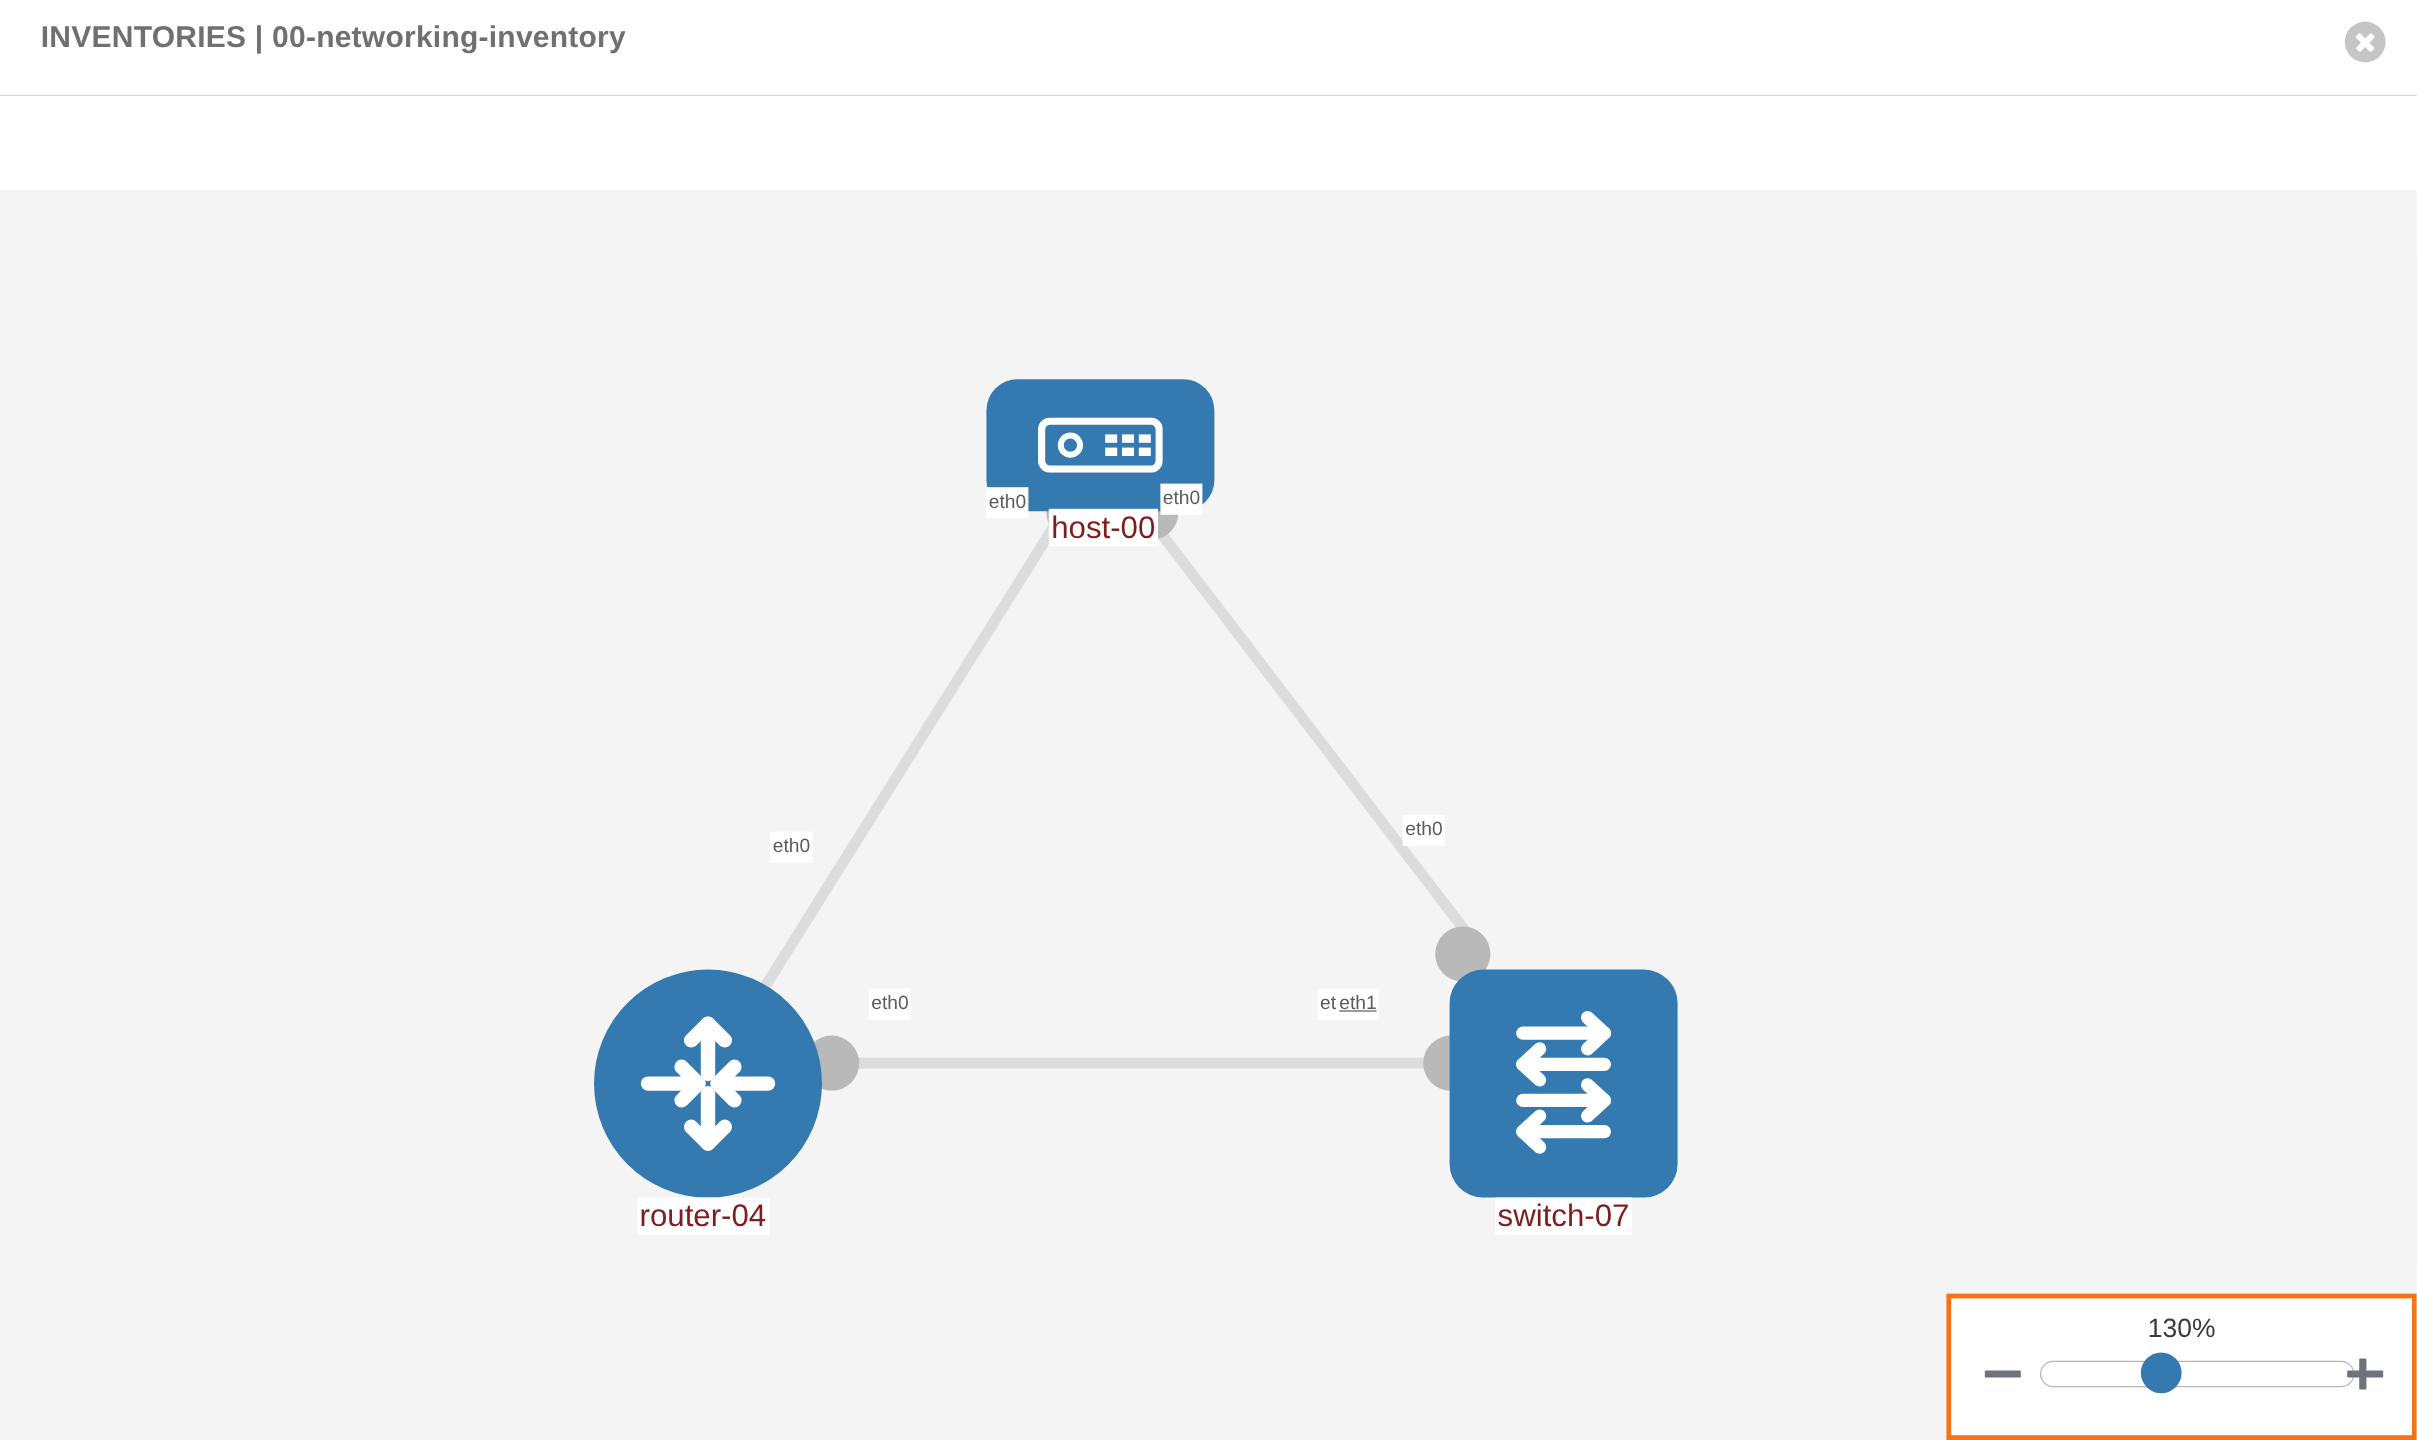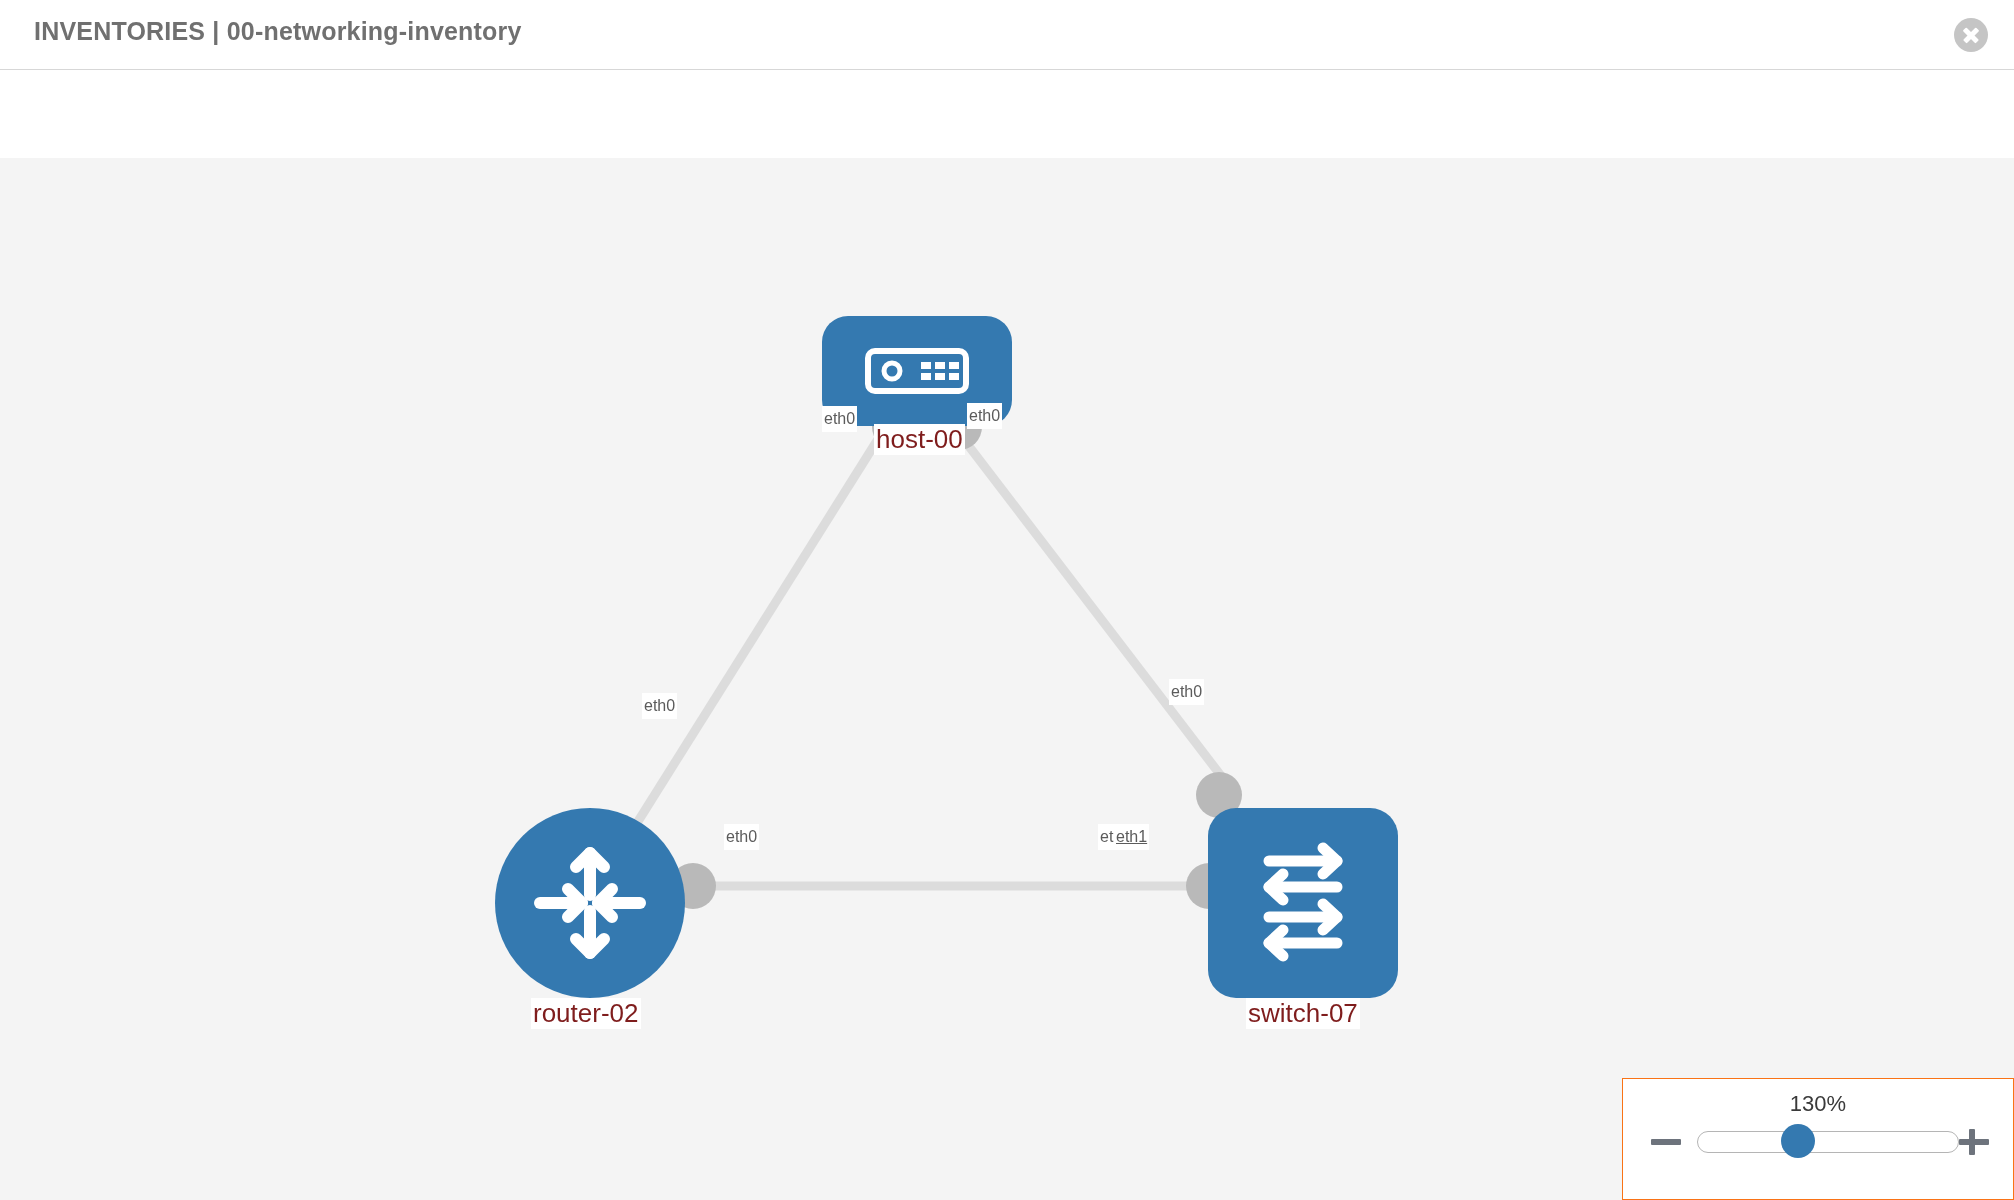--- a/index.html
+++ b/index.html
@@ -16,21 +16,21 @@
     width: 2014px;
     height: 1200px;
     background: #ffffff;
   }
 
   
   .header {
     position: absolute;
     top: 0; left: 0;
     width: 2014px;
-    height: 70px;
+    height: 80px;
     background: #ffffff;
     border-bottom: 1px solid #d7d7d7;
   }
   .header-title {
     position: absolute;
     left: 34px;
     top: 17px;
     font-size: 25px;
     font-weight: bold;
     color: #707070;
@@ -202,21 +202,21 @@
   }
 
   
   .zoom-panel {
     position: absolute;
     left: 1622px;
     top: 1078px;
     width: 392px;
     height: 122px;
     background: #ffffff;
-    border: 1px solid #f97316;
+    border: 4px solid #f97316;
   }
   .zoom-value {
     position: absolute;
     top: 12px;
     left: 0; right: 0;
     text-align: center;
     font-size: 22px;
     color: #3a3a3a;
   }
   .zoom-minus, .zoom-plus {
@@ -324,21 +324,21 @@
             <path d="M50 100 L64 114 L78 100"></path>
 
             <path d="M14 64 L56 64"></path>
             <path d="M42 50 L56 64 L42 78"></path>
 
             <path d="M114 64 L72 64"></path>
             <path d="M86 50 L72 64 L86 78"></path>
           </g>
         </svg>
       </div>
-      <div class="node-label">router-02</div>
+      <div class="node-label">router-04</div>
     </div>
 
     <div class="node" id="node-switch">
       <div class="shape">
         <svg width="124" height="124" viewBox="0 0 124 124">
           <g fill="none" stroke="#ffffff" stroke-width="11" stroke-linecap="round" stroke-linejoin="round">
 
             <path d="M28 20 L96 20"></path>
             <path d="M82 7 L96 20 L82 33"></path>
 

